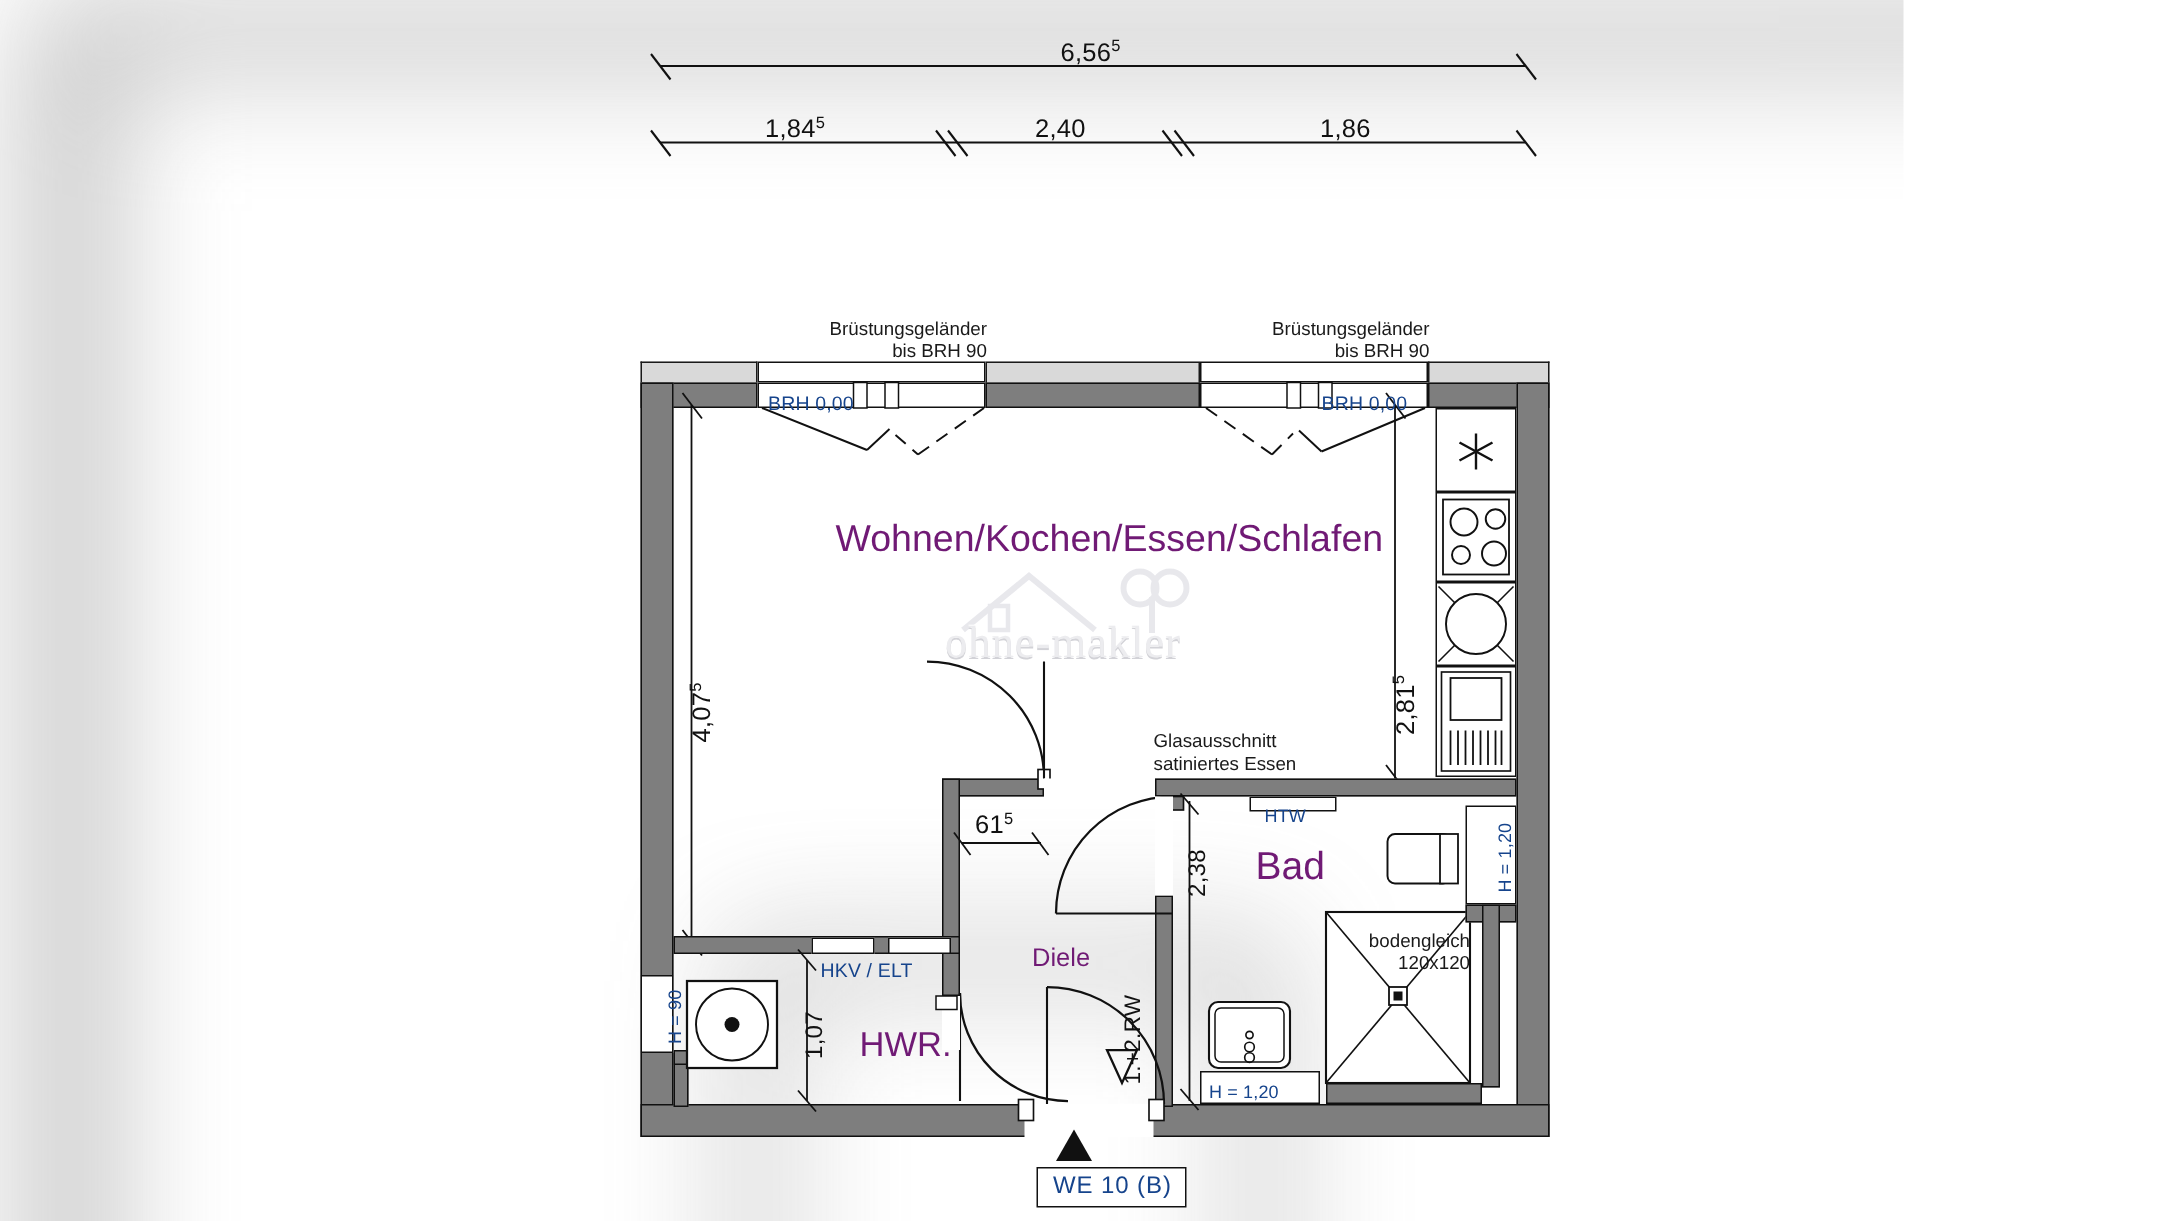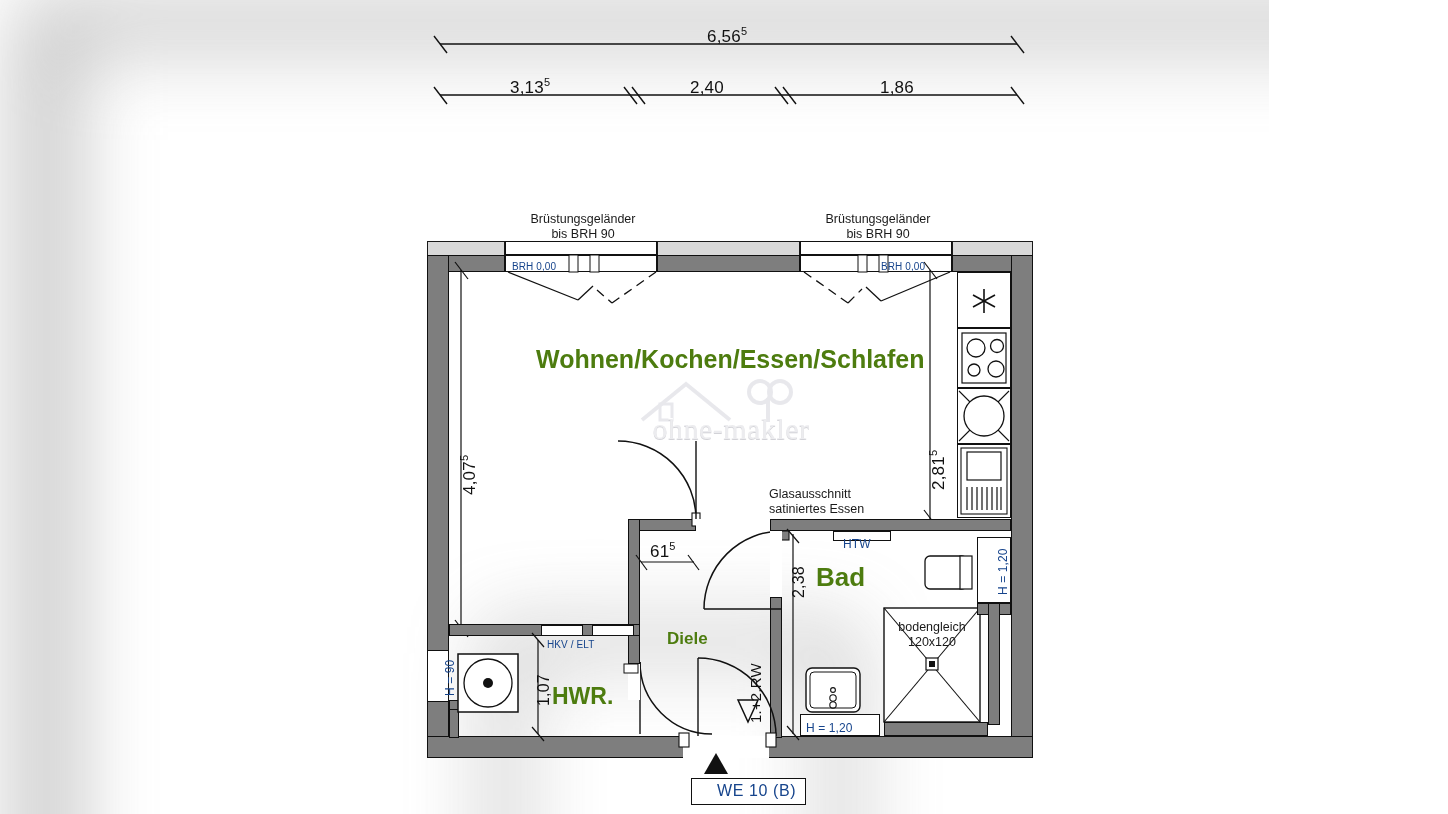--- a/index.html
+++ b/index.html
@@ -47,62 +47,63 @@
     letter-spacing: .2px;
   }
   .dimtxt sup { font-size: 11px; vertical-align: super; }
 
   .notetxt {
     position: absolute;
     font-size: 12.5px;
     color: #1a1a1a;
     white-space: nowrap;
     line-height: 1.18;
-    text-align: center;
+    text-align: right;
   }
   .bluetxt {
     position: absolute;
-    font-size: 10px;
+    font-size: 13px;
     color: #16448c;
     white-space: nowrap;
     letter-spacing: .1px;
   }
   .roomtxt {
     position: absolute;
-    font-weight: bold;
-    color: #4d7c0f;
+    font-weight: normal;
+    color: #701a75;
     white-space: nowrap;
+    margin-left: 21px;
   }
   .vert { transform-origin: 0 0; }
 
   
   #watermark {
     position: absolute;
     left: 614px; top: 376px;
     width: 228px; height: 76px;
     pointer-events: none;
     opacity: .82;
   }
   #wm-text {
     position: absolute;
-    left: 3px; top: 36px;
+    left: 16px; top: 36px;
     width: 228px;
-    text-align: center;
+    text-align: left;
     font-size: 30px;
     color: #e9e9ec;
     text-shadow: 0 1px 0 #c9c9cf, 0 -1px 0 #ffffff;
     letter-spacing: .5px;
     font-family: "Liberation Serif", serif;
   }
 
   
   #we-label {
     position: absolute;
     left: 691px; top: 778px;
-    padding: 3px 9px 4px 25px;
+    padding: 3px 9px 4px 10px;
     border: 1px solid #111111;
     background: #ffffff;
     font-size: 16px;
     color: #16448c;
     letter-spacing: .6px;
   }
   #we-arrow {
     position: absolute;
     left: 704px; top: 753px;
     width: 0; height: 0;
@@ -141,21 +142,21 @@
     <line x1="632" y1="87" x2="645" y2="104" stroke="#111" stroke-width="1.4"></line>
     <line x1="775" y1="87" x2="788" y2="104" stroke="#111" stroke-width="1.4"></line>
     <line x1="783" y1="87" x2="796" y2="104" stroke="#111" stroke-width="1.4"></line>
     <line x1="1011" y1="87" x2="1024" y2="104" stroke="#111" stroke-width="1.4"></line>
   </svg>
 
   <div class="dimtxt" style="left:707px; top:25px;">
     <span>6,56</span><sup>5</sup>
   </div>
   <div class="dimtxt" style="left:510px; top:76px;">
-    <span>3,13</span><sup>5</sup>
+    <span>1,84</span><sup>5</sup>
   </div>
   <div class="dimtxt" style="left:690px; top:76px;">
     <span>2,40</span><sup></sup>
   </div>
   <div class="dimtxt" style="left:880px; top:76px;">
     <span>1,86</span><sup></sup>
   </div>
 
   <div class="notetxt" style="left:508px; top:212px; width:150px;">
     <div>Brüstungsgeländer</div>

